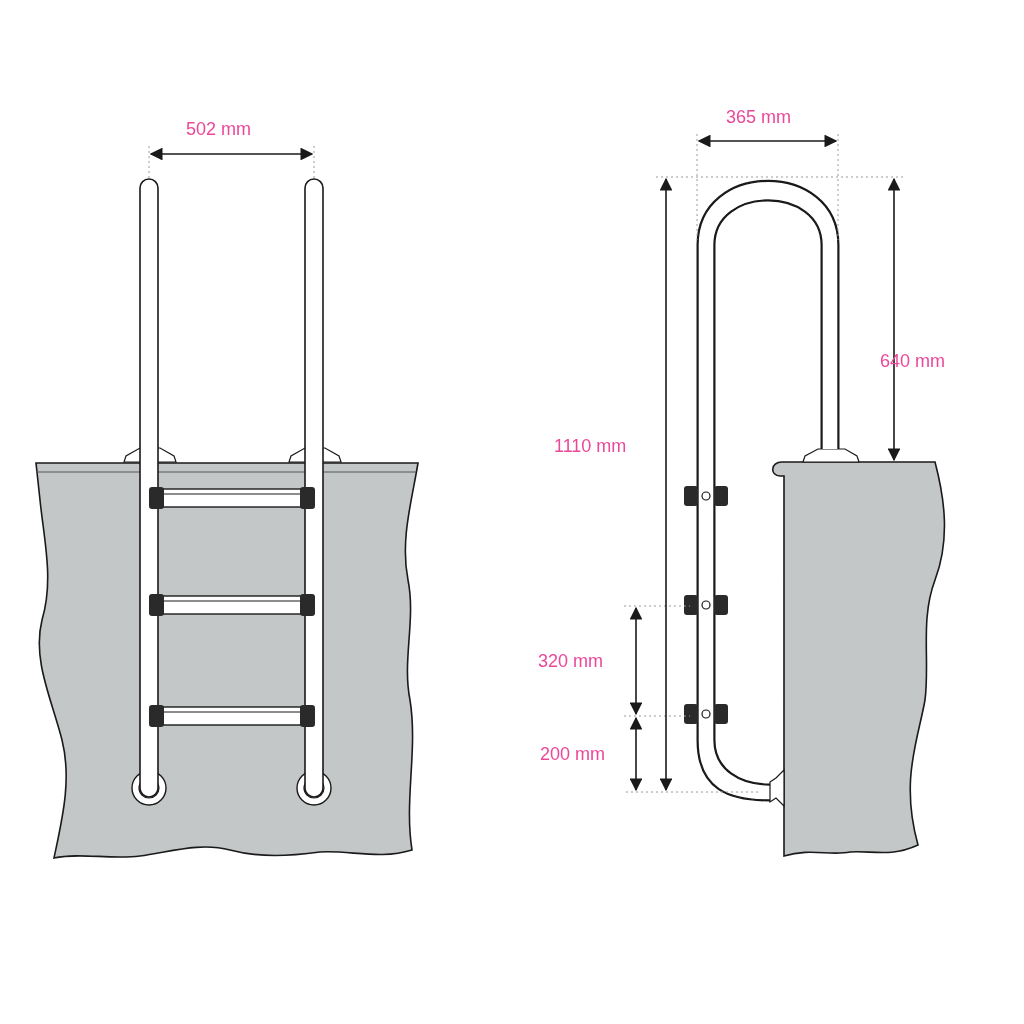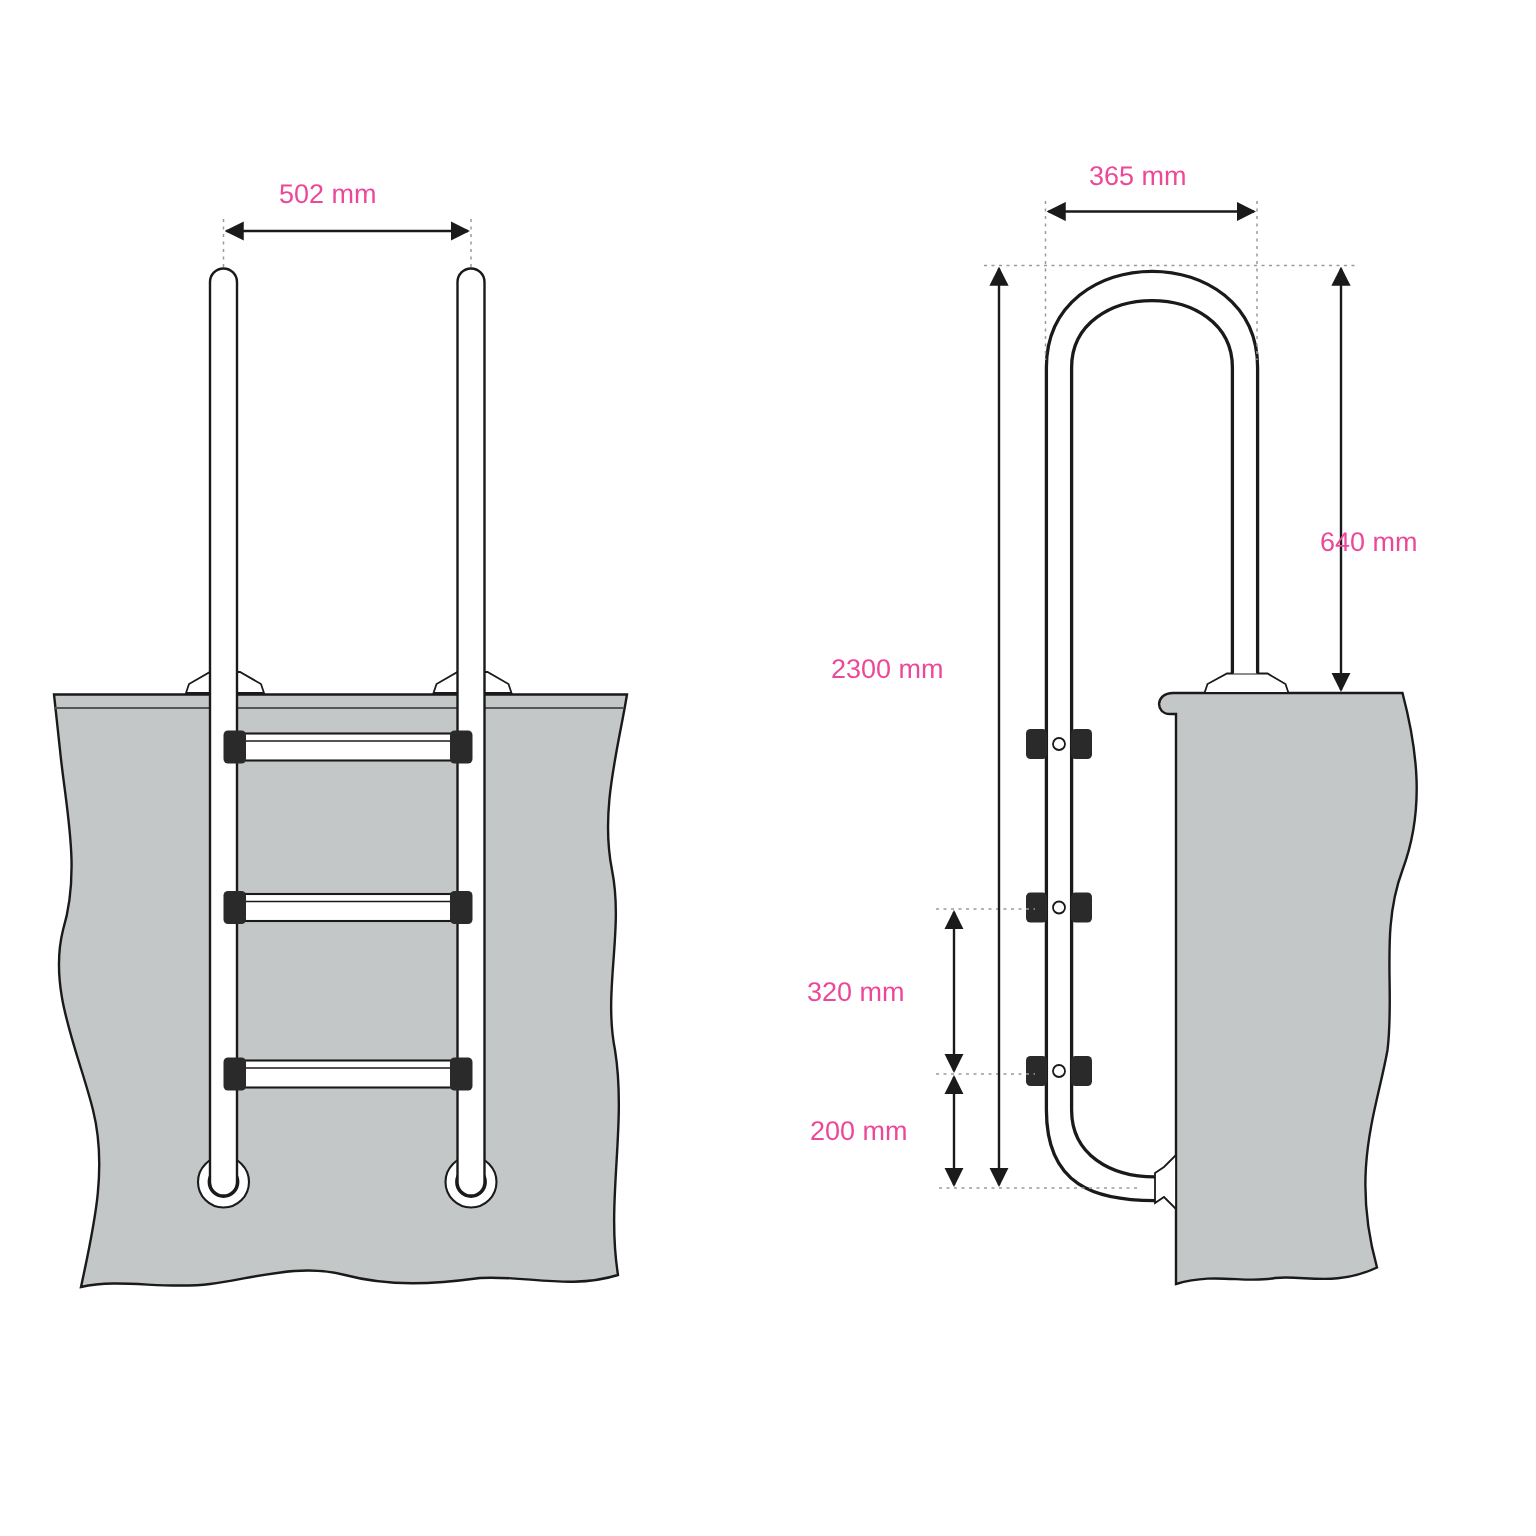--- a/index.html
+++ b/index.html
@@ -109,15 +109,15 @@
     <line x1="666" y1="179" x2="666" y2="790" stroke="#1a1a1a" stroke-width="1.6" marker-start="url(#arr)" marker-end="url(#arr)"></line>
     <line x1="894" y1="179" x2="894" y2="460" stroke="#1a1a1a" stroke-width="1.6" marker-start="url(#arr)" marker-end="url(#arr)"></line>
     <line x1="636" y1="608" x2="636" y2="714" stroke="#1a1a1a" stroke-width="1.6" marker-start="url(#arr)" marker-end="url(#arr)"></line>
     <line x1="636" y1="718" x2="636" y2="790" stroke="#1a1a1a" stroke-width="1.6" marker-start="url(#arr)" marker-end="url(#arr)"></line>
   </g>
 </svg>
 
 <div class="dim-label" style="left:186px; top:120px;">502 mm</div>
 <div class="dim-label" style="left:726px; top:108px;">365 mm</div>
 <div class="dim-label" style="left:880px; top:309px;margin-top:43px;">640 mm</div>
-<div class="dim-label" style="left:554px; top:437px;">2300 mm</div>
+<div class="dim-label" style="left:554px; top:437px;">1110 mm</div>
 <div class="dim-label" style="left:538px; top:652px;">320 mm</div>
 <div class="dim-label" style="left:540px; top:745px;">200 mm</div>
 
 </body></html>

